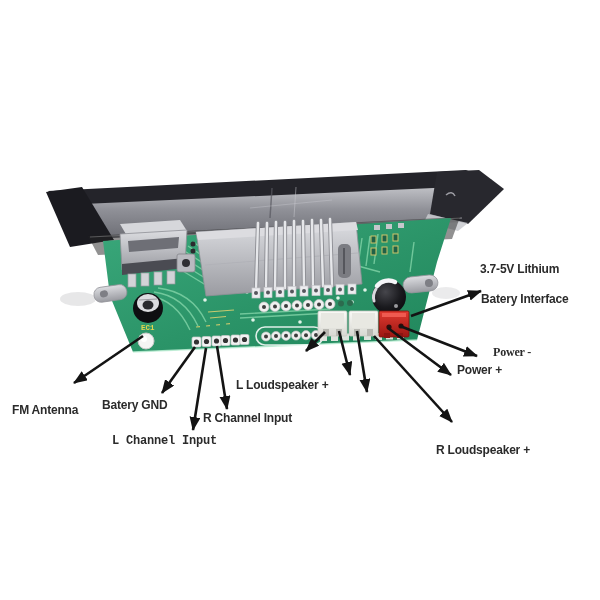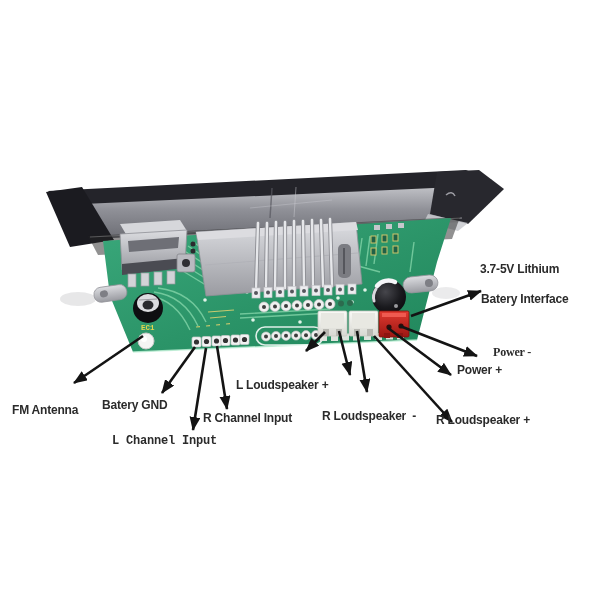--- a/index.html
+++ b/index.html
@@ -340,21 +340,20 @@
         <line x1="400" y1="326" x2="477" y2="356" class="arrow-line" marker-end="url(#ah)"></line>
         <line x1="411" y1="316" x2="481" y2="291" class="arrow-line" marker-end="url(#ah)"></line>
       </g>
 </svg>
 
 <div id="labels-layer">
       <div class="anno" style="left: 480px; top: 263px;">3.7-5V Lithium</div>
       <div class="anno" style="left: 481px; top: 293px;">Batery Interface</div>
       <div class="anno" style="left: 493px; top: 346px; font-family: Liberation Serif, serif;">Power -</div>
       <div class="anno" style="left: 457px; top: 364px;">Power +</div>
-      <div class="anno" style="left: 436px; top: 414px;">R Loudspeaker +</div>
-      <div class="anno" style="left: 322px; top: 410px;">R Loudspeaker  -</div>
+      <div class="anno" style="left: 436px; top: 444px;">R Loudspeaker +</div>
       <div class="anno" style="left: 203px; top: 412px;">R Channel Input</div>
       <div class="anno" style="left: 236px; top: 379px;">L Loudspeaker +</div>
       <div class="anno" style="left: 112px; top: 435px; font-family: Liberation Mono, monospace;">L Channel Input</div>
       <div class="anno" style="left: 102px; top: 399px;">Batery GND</div>
       <div class="anno" style="left: 12px; top: 384px; margin-top: 20px;">FM Antenna</div>
     </div>
 </div>
 
 </body></html>

